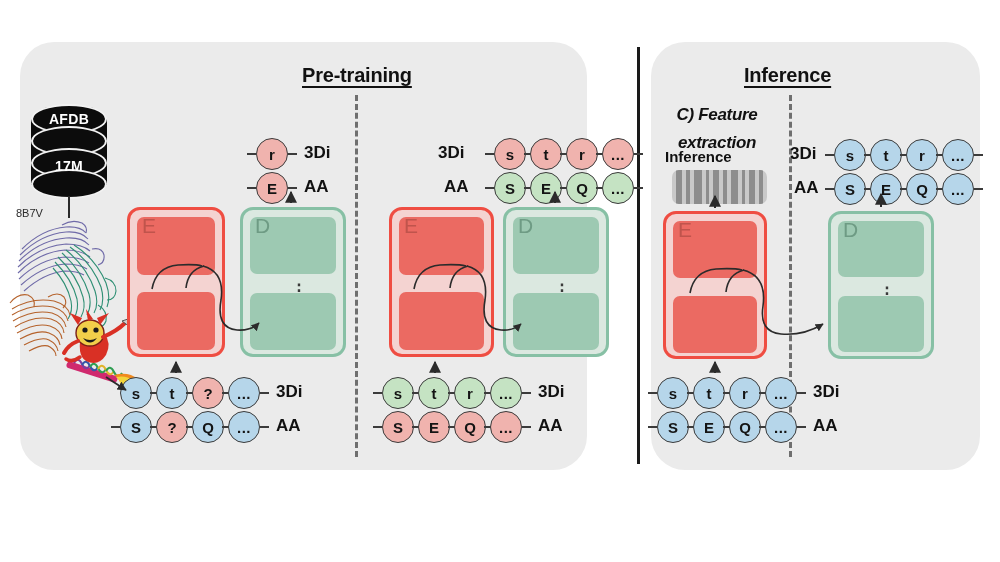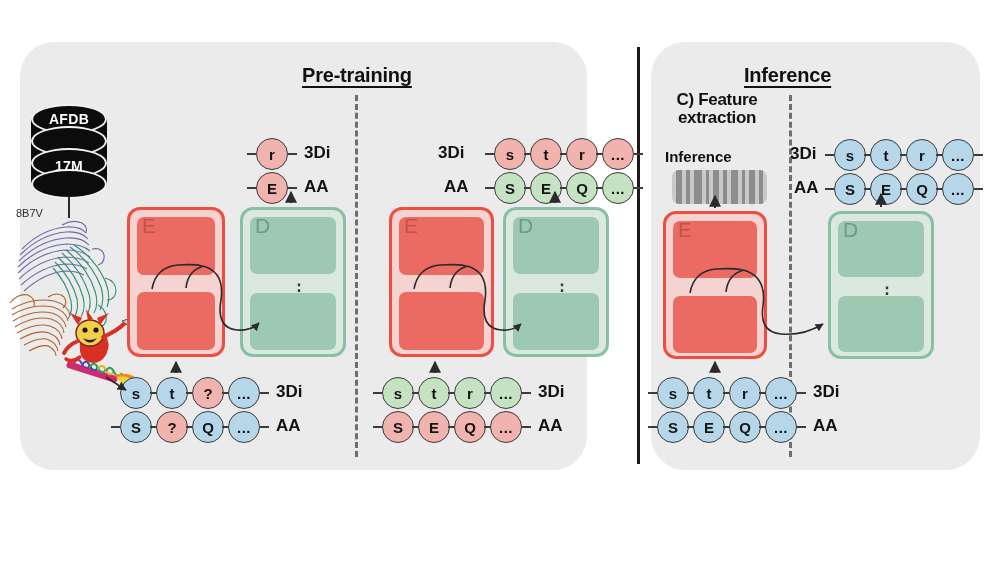--- a/index.html
+++ b/index.html
@@ -46,21 +46,21 @@
   #title-inference { left:744px; top:64px; }
 
   .sub-title {
     position:absolute;
     font-size:17px; font-weight:bold; color:#111;
     white-space:nowrap; letter-spacing:-0.3px;
     text-align:center;
   }
   #sub-a { left:152px; top:109px; }
   #sub-b { left:372px; top:109px; }
-  #sub-c { left:650px; top:91px; width:134px; line-height:18px; white-space:normal; }
+  #sub-c { left:650px; top:101px; width:134px; line-height:28px; white-space:normal;font-style:italic; }
   #sub-d { left:800px; top:103px; width:146px; line-height:21px; white-space:normal; }
 
   
   #afdb { position:absolute; left:31px; top:104px; width:76px; height:95px; }
   .db-layer {
     position:absolute; left:0; width:76px; height:30px;
     background:#0c0c0c; border-radius:50%/50%;
     border:2px solid #f2f2f2;
   }
   .db-body {

